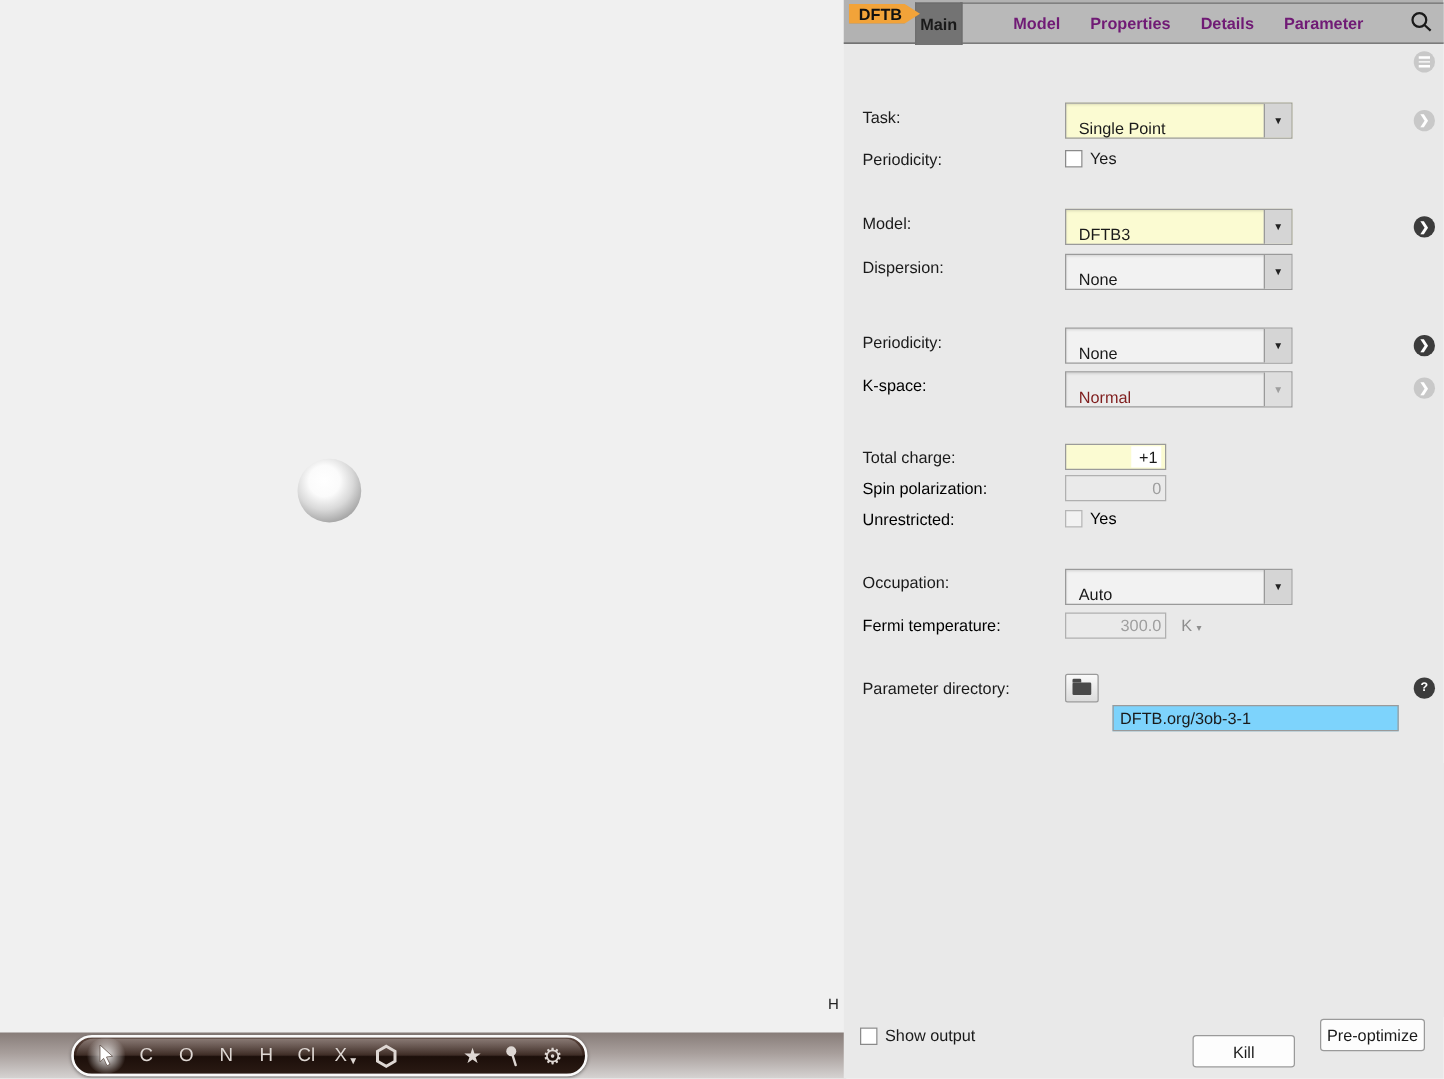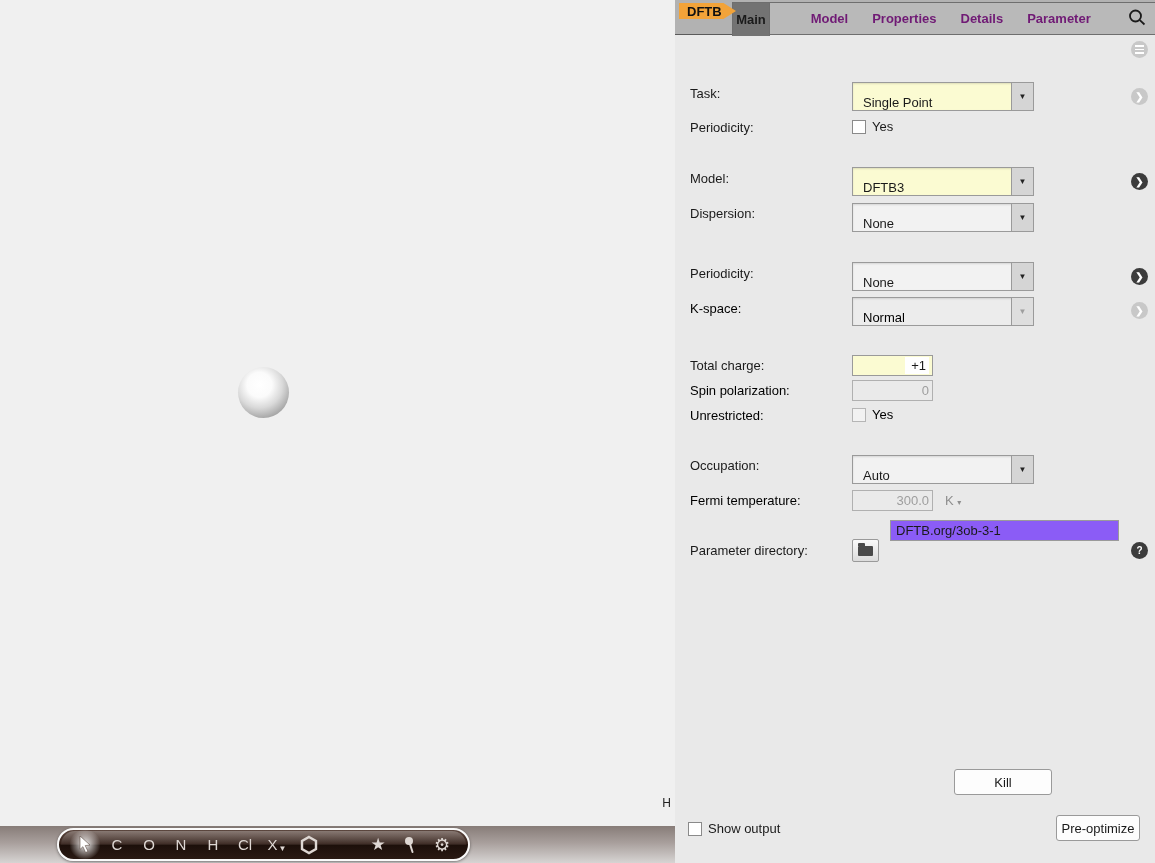--- a/index.html
+++ b/index.html
@@ -47,21 +47,21 @@
   .flabel { position:absolute; left:15px; height:16px; line-height:16px; }
   .flabel.dis, .dis-text { color:#000000; }
 
   .dropdown { position:absolute; left:177px; width:182px; height:29px; background:#f2f2f2;
     border:1px solid #9a9a9a; box-shadow:inset 0 1px 2px rgba(0,0,0,0.12); display:flex; align-items:center; cursor:pointer; }
   .dropdown .dd-text { flex:1; padding-left:10px;margin-top:12px; }
   .dropdown .dd-arrow { width:22px; height:100%; background:#d5d5d5; border-left:1px solid #9a9a9a;
     display:flex; align-items:center; justify-content:center; font-size:8px; color:#222; }
   .dropdown.hl { background:#fbfbd2; }
   .dropdown.dis { background:#ececec; cursor:default; }
-  .dropdown.dis .dd-text { color:#000000; }
+  .dropdown.dis .dd-text { color:#7f1d1d; }
   .dropdown.dis .dd-arrow { color:#9e9e9e; background:#dedede; }
 
   .chk { position:absolute; width:14px; height:14px; background:#ffffff; border:1px solid #8a8a8a; cursor:pointer; }
   .chk.dis { border-color:#b5b5b5; background:#f2f2f2; cursor:default; }
   .chk-label { position:absolute; height:16px; line-height:16px; }
 
   .tinput { position:absolute; left:177px; width:81px; height:21px; border:1px solid #9a9a9a;
     background:#fbfbd2; text-align:right; padding:0 3px; display:flex; align-items:center; justify-content:flex-end; }
   .tinput.dis { background:#eaeaea; border-color:#b0b0b0; color:#9e9e9e; cursor:default; }
   .tinput .white-seg { background:#ffffff; padding:1px 3px 1px 6px; }
@@ -74,21 +74,21 @@
 
   #menu-circle { position:absolute; left:456px; top:41px; width:17px; height:17px; border-radius:50%; background:#c8c8c8;
     display:flex; flex-direction:column; align-items:center; justify-content:center; gap:2px; cursor:default; }
   #menu-circle span { display:block; width:9px; height:1.5px; background:#ffffff; }
 
   #folder-btn { position:absolute; left:177px; top:539px; width:27px; height:23px; background:linear-gradient(#fafafa,#dcdcdc);
     border:1px solid #9a9a9a; border-radius:2px; display:flex; align-items:center; justify-content:center; cursor:pointer; }
   .folder-glyph { position:relative; width:15px; height:10px; background:#4a4a4a; border-radius:1px; }
   .folder-glyph:before { content:""; position:absolute; left:0; top:-3px; width:7px; height:3px; background:#4a4a4a; border-radius:1px 1px 0 0; }
 
-  #param-input { position:absolute; left:215px; top:520px; width:229px; height:21px; background:#8b5cf6;
+  #param-input { position:absolute; left:215px; top:564px; width:229px; height:21px; background:#7dd3fc;
     border:1px solid #9a9a9a; display:flex; align-items:center; padding-left:5px; }
 
   .unit { position:absolute; left:270px; color:#8e8e8e; }
   .unit .ucaret { font-size:8px; }
 
   
   .btn { position:absolute; height:26px; background:#fdfdfd; border:1px solid #9a9a9a; border-radius:3px;
     display:flex; align-items:center; justify-content:center; cursor:pointer; }
 </style>
 </head>
@@ -254,17 +254,17 @@
     </div>
     <div id="param-input">
       <span>DFTB.org/3ob-3-1</span>
     </div>
     <div class="round-btn dark" style="top:542px">
       <span class="gly">?</span>
     </div>
 
     <div class="chk" style="left:13px; top:822px"></div>
     <div class="chk-label" style="left:33px; top:821px">Show output</div>
-    <div class="btn" style="left:279px; top:769px; width:98px">Kill</div>
+    <div class="btn" style="left:279px; top:828px; width:82px">Kill</div>
     <div class="btn" style="left:381px; top:815px; width:84px">Pre-optimize</div>
 
   </div>
 </div>
 
 </body></html>

